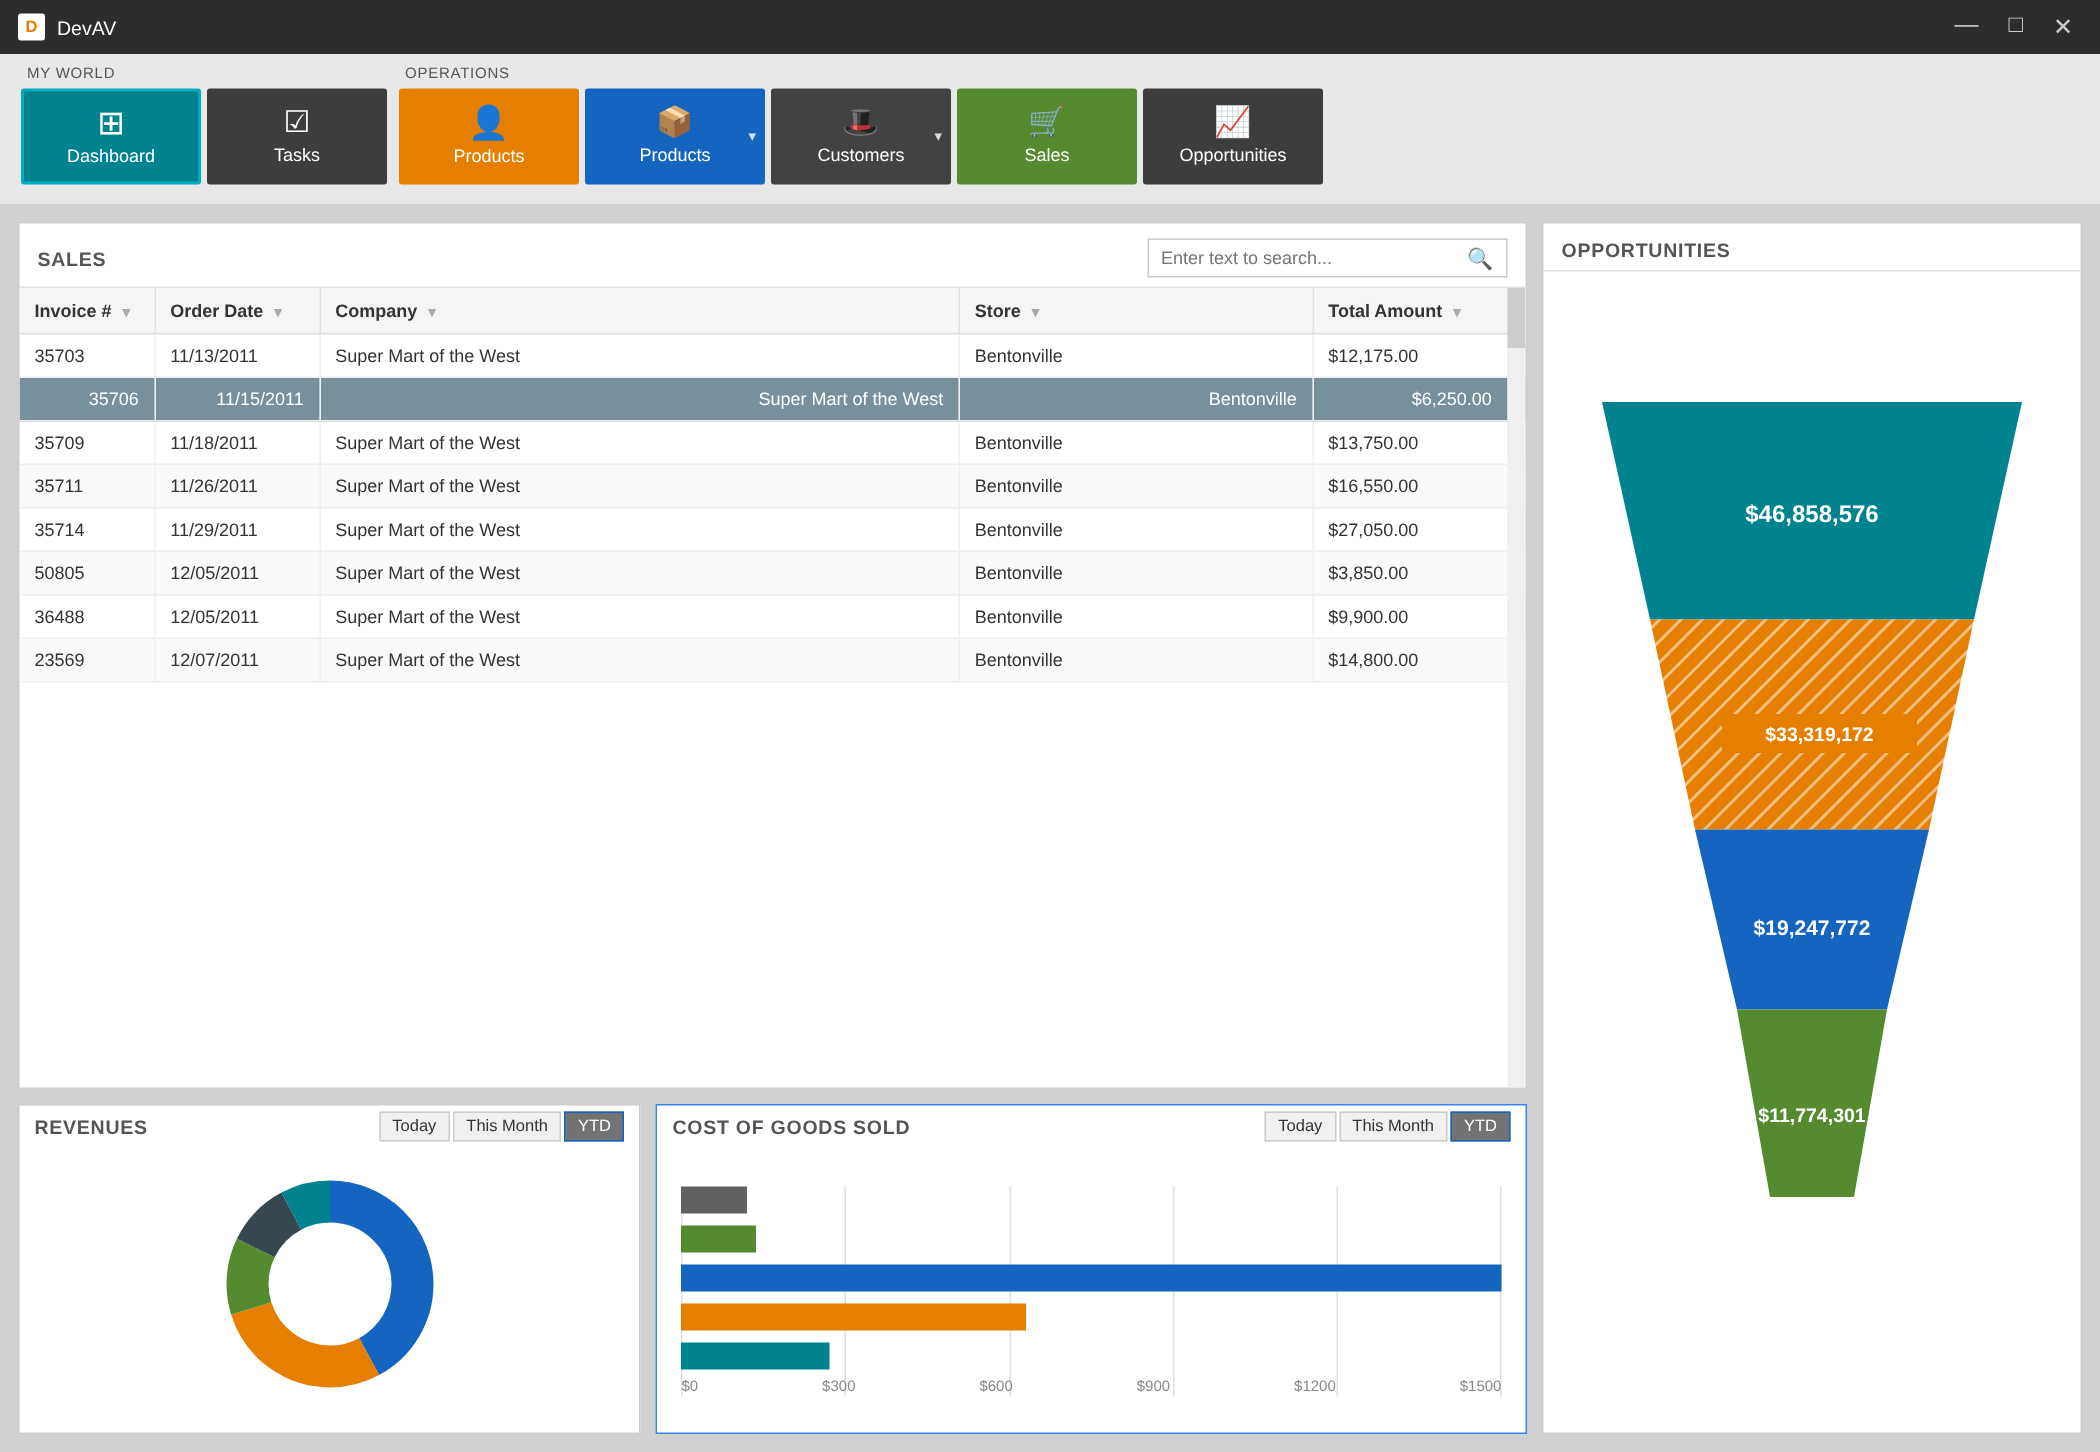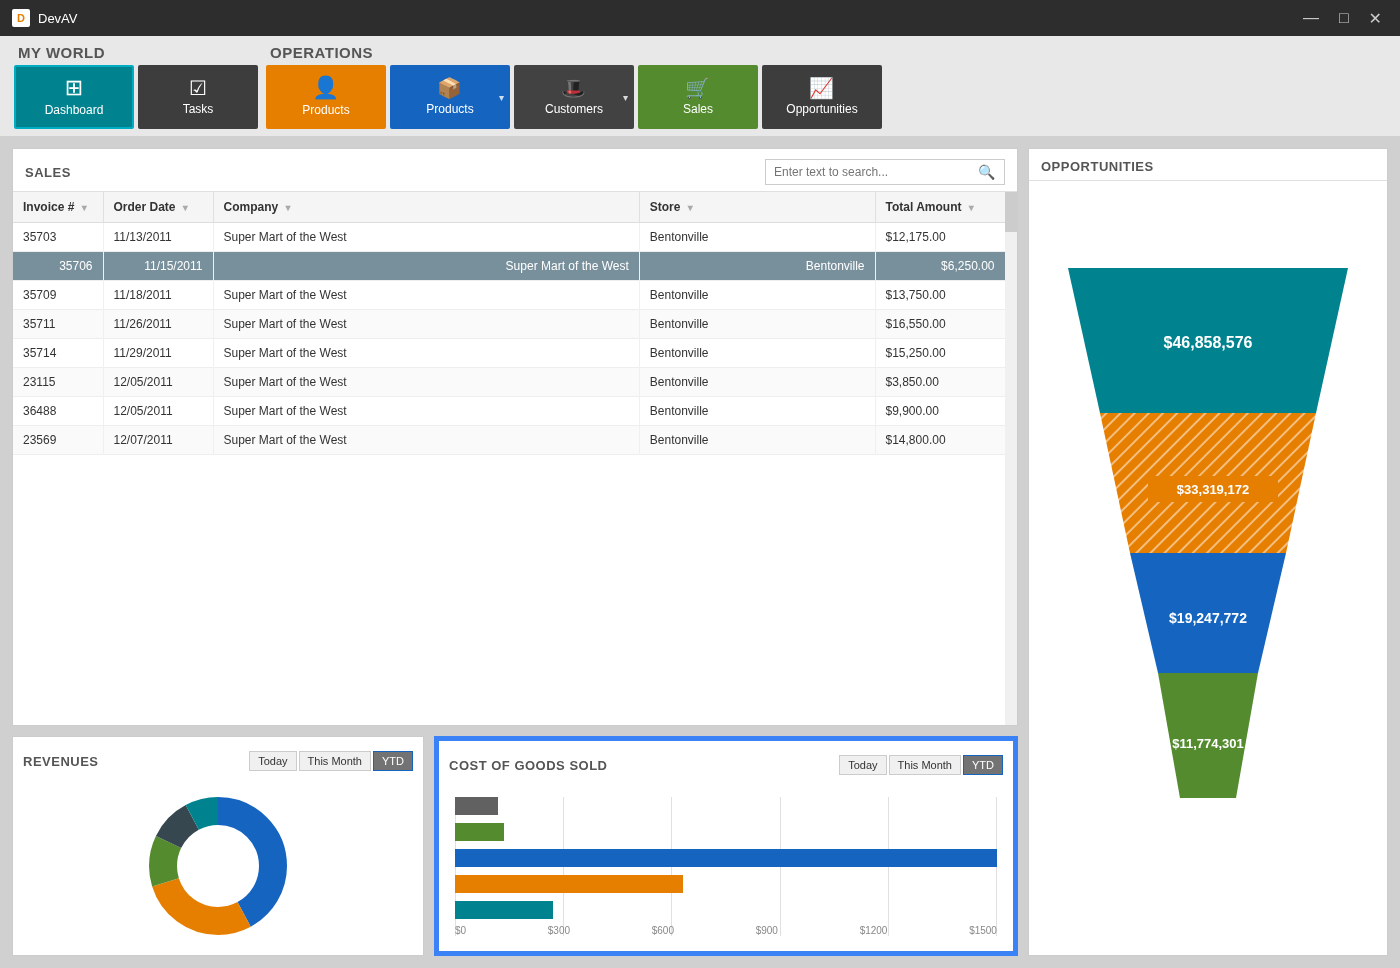--- a/index.html
+++ b/index.html
@@ -19,21 +19,21 @@
     .title-bar-controls { display: flex; gap: 8px; }
     .title-bar-btn { color: #ccc; font-size: 16px; cursor: pointer; padding: 2px 6px; }
 
     
     .nav-bar {
       background: #e8e8e8;
       padding: 10px 14px 0 14px;
       display: flex;
       flex-direction: column;
     }
-    .nav-section-label { font-size: 15px; font-weight: 700; color: #555; letter-spacing: 0.5px; }
+    .nav-section-label { font-size: 10px; font-weight: 400; color: #555; letter-spacing: 0.5px; }
     .nav-item {
       display: flex;
       flex-direction: column;
       align-items: center;
       justify-content: center;
       width: 120px;
       height: 64px;
       cursor: pointer;
       border-radius: 2px;
       color: #fff;
@@ -145,30 +145,31 @@
     .revenue-panel {
       background: #fff;
       border: 1px solid #ccc;
       flex: 1;
       display: flex;
       flex-direction: column;
       padding-bottom: 8px;
     }
     .chart-panel {
       background: #fff;
-      border: 5px solid #3b82f6;
+      border: 1px solid #3b82f6;
       flex: 1.4;
       display: flex;
       flex-direction: column;
+      gap: 18px;
     }
     .panel-header-row {
       display: flex;
       align-items: center;
       justify-content: space-between;
-      padding: 14px 10px;
+      padding: 4px 10px;
     }
     .btn-group { display: flex; gap: 2px; }
     .btn-period {
       padding: 3px 8px;
       font-size: 11px;
       border: 1px solid #ccc;
       background: #f0f0f0;
       cursor: pointer;
       color: #333;
     }
@@ -308,25 +309,25 @@
                 <td>Super Mart of the West</td>
                 <td>Bentonville</td>
                 <td>$16,550.00</td>
                 <td style="width: 12px; padding: 0px;"></td>
               </tr>
               <tr>
                 <td>35714</td>
                 <td>11/29/2011</td>
                 <td>Super Mart of the West</td>
                 <td>Bentonville</td>
-                <td>$15,250.00</td>
-                <td style="width: 12px; padding: 0px;"></td>
-              </tr>
-              <tr>
-                <td>23115</td>
+                <td>$27,050.00</td>
+                <td style="width: 12px; padding: 0px;"></td>
+              </tr>
+              <tr>
+                <td>50805</td>
                 <td>12/05/2011</td>
                 <td>Super Mart of the West</td>
                 <td>Bentonville</td>
                 <td>$3,850.00</td>
                 <td style="width: 12px; padding: 0px;"></td>
               </tr>
               <tr>
                 <td>36488</td>
                 <td>12/05/2011</td>
                 <td>Super Mart of the West</td>

